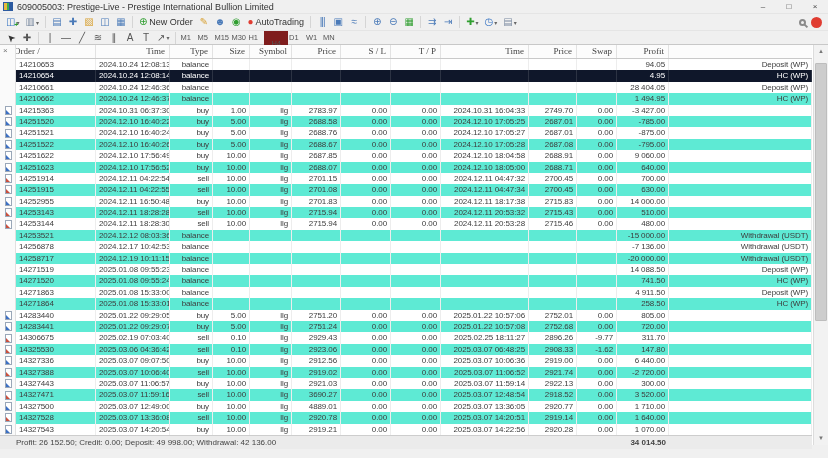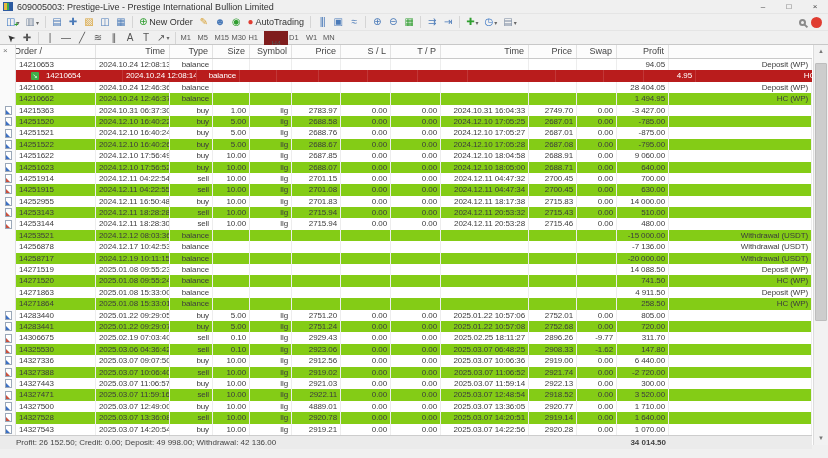--- a/index.html
+++ b/index.html
@@ -37,27 +37,27 @@
   .mag::after { content:""; position:absolute; width:4px; height:2px; background:#8a8a8a; transform:rotate(45deg); right:-4px; bottom:-3px; }
   .noti { width:11px; height:11px; border-radius:50%; background:#e03c31; display:inline-block; margin-left:5px; }
   .right-cluster { margin-left:auto; display:flex; align-items:center; padding-right:6px; }
 
   
   .panel { position:relative; width:828px; height:400px; background:#fff; }
   .gutter { position:absolute; left:0; top:0; width:16px; height:100%; background:#fafafa; border-right:1px solid #e0e0e0; }
   .panel-close { position:absolute; left:3px; top:1px; font-size:8px; color:#777; cursor:default; }
   .grid { display:grid; grid-template-columns:16px 80px 74px 43px 37px 42px 49px 50px 50px 88px 48px 40px 52px 143px; width:812px; }
   .hdr { height:14px; line-height:13px; background:#fcfcfc; border-bottom:1px solid #c9c9c9; font-size:9px; color:#444; }
-  .hdr .hcell { border-right:1px solid #e2e2e2; padding:0 4px; white-space:nowrap; overflow:hidden; }
+  .hdr .hcell { border-right:1px solid #e2e2e2; padding:0 4px; white-space:nowrap; overflow:hidden;font-family:Liberation Serif, serif; }
   .hcell.ar { text-align:right; }
   .hcell.order { grid-column:1 / 3; padding-left:14px; text-align:left; }
   .rows { width:812px; }
   .row { height:11.4px; line-height:11.4px; font-size:8px; letter-spacing:-0.1px; }
-  .row.alt { background:#84cc16; }
-  .row.sel { background:#b91c1c; color:#fff;padding-left:27px; }
+  .row.alt { background:#5eead4; }
+  .row.sel { background:#0f172a; color:#fff; }
   .cell { padding:0 3px; white-space:nowrap; overflow:hidden; border-right:1px solid #ededed; }
   .row.sel .cell { border-right-color:rgba(255,255,255,0.12); }
   .cell.ar { text-align:right; }
   .icell { display:flex; align-items:center; justify-content:center; border-right:none; padding:0; }
   .ic-deposit, .ic-withdrawal { width:8px; height:8px; border-radius:1px; color:#fff; font-size:6px; line-height:8px; text-align:center; }
   .ic-deposit { background:#3fae49; } .ic-withdrawal { background:#d24a3a; }
   .ic-deposit::after { content:"↘"; } .ic-withdrawal::after { content:"↗"; }
   .ic-buy, .ic-sell { width:7px; height:9px; background:#fff; border:1px solid #9aa7b8; position:relative; }
   .ic-buy::after, .ic-sell::after { content:""; position:absolute; left:0; bottom:0; border-right:4px solid transparent; }
   .ic-buy::after { border-bottom:4px solid #3b6fc4; }
@@ -774,21 +774,21 @@
         </div>
         <div class="grid row alt">
           <div class="cell icell">
             <span class="ic-sell"></span>
           </div>
           <div class="cell">14327471</div>
           <div class="cell ar">2025.03.07 11:59:16</div>
           <div class="cell ar">sell</div>
           <div class="cell ar">10.00</div>
           <div class="cell ar">llg</div>
-          <div class="cell ar">2922.11</div>
+          <div class="cell ar">3690.27</div>
           <div class="cell ar">0.00</div>
           <div class="cell ar">0.00</div>
           <div class="cell ar">2025.03.07 12:48:54</div>
           <div class="cell ar">2918.52</div>
           <div class="cell ar">0.00</div>
           <div class="cell ar">3 520.00</div>
           <div class="cell ar"></div>
         </div>
         <div class="grid row">
           <div class="cell icell">

